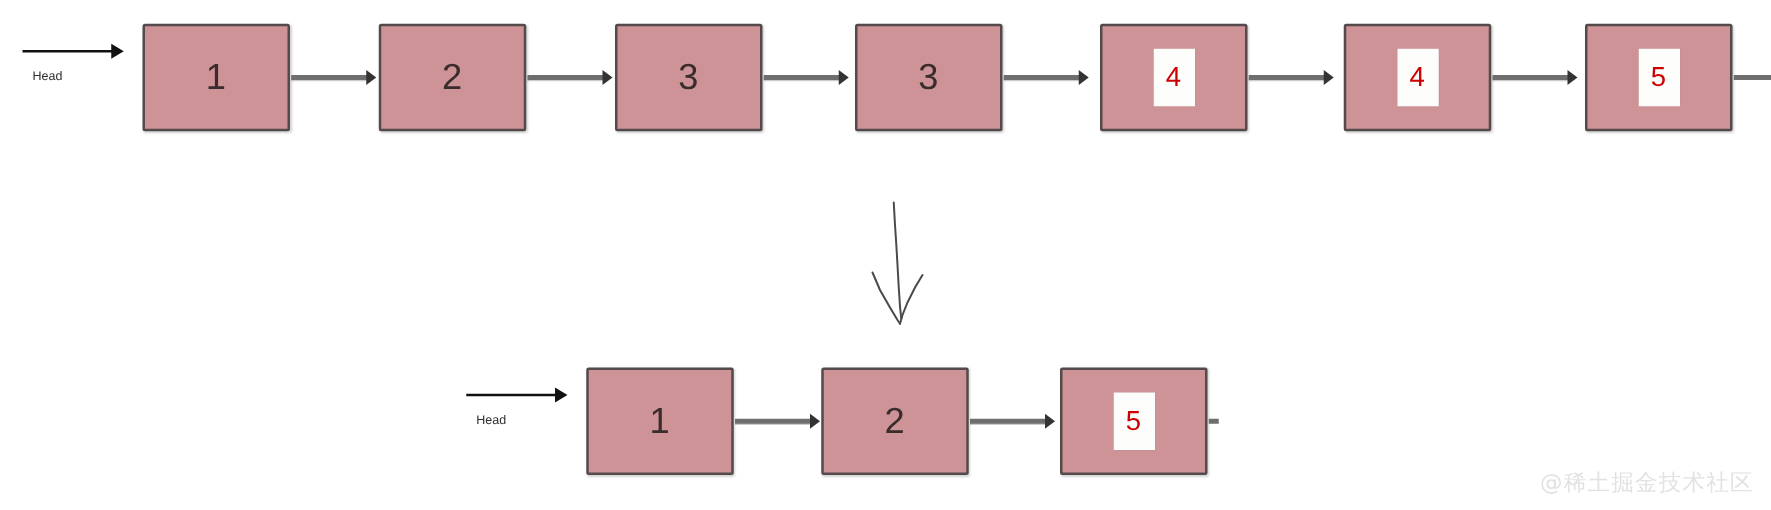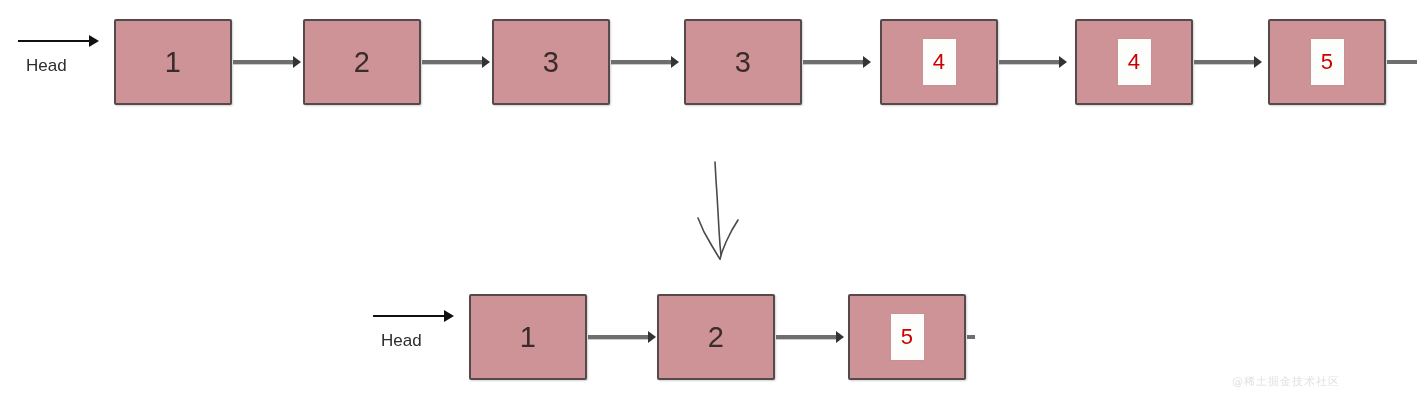--- a/index.html
+++ b/index.html
@@ -91,35 +91,35 @@
     right: -9px;
     top: -5px;
     width: 0;
     height: 0;
     border-top: 6px solid transparent;
     border-bottom: 6px solid transparent;
     border-left: 10px solid #111111;
   }
   .head-label {
     font-family: "Liberation Sans", sans-serif;
-    font-size: 17px;
+    font-size: 10px;
     color: #2d2d2d;
     margin-top: 14px;
     text-align: left;
     padding-left: 8px;
   }
   
   .transition-arrow {
     position: absolute;
   }
   
   .watermark {
     position: absolute;
     font-family: "DejaVu Sans", sans-serif;
-    font-size: 11px;
+    font-size: 18px;
     color: #e2e2e2;
     letter-spacing: 1px;
     white-space: nowrap;
   }
 </style>
 </head>
 <body>
 
 <div id="canvas">
 

